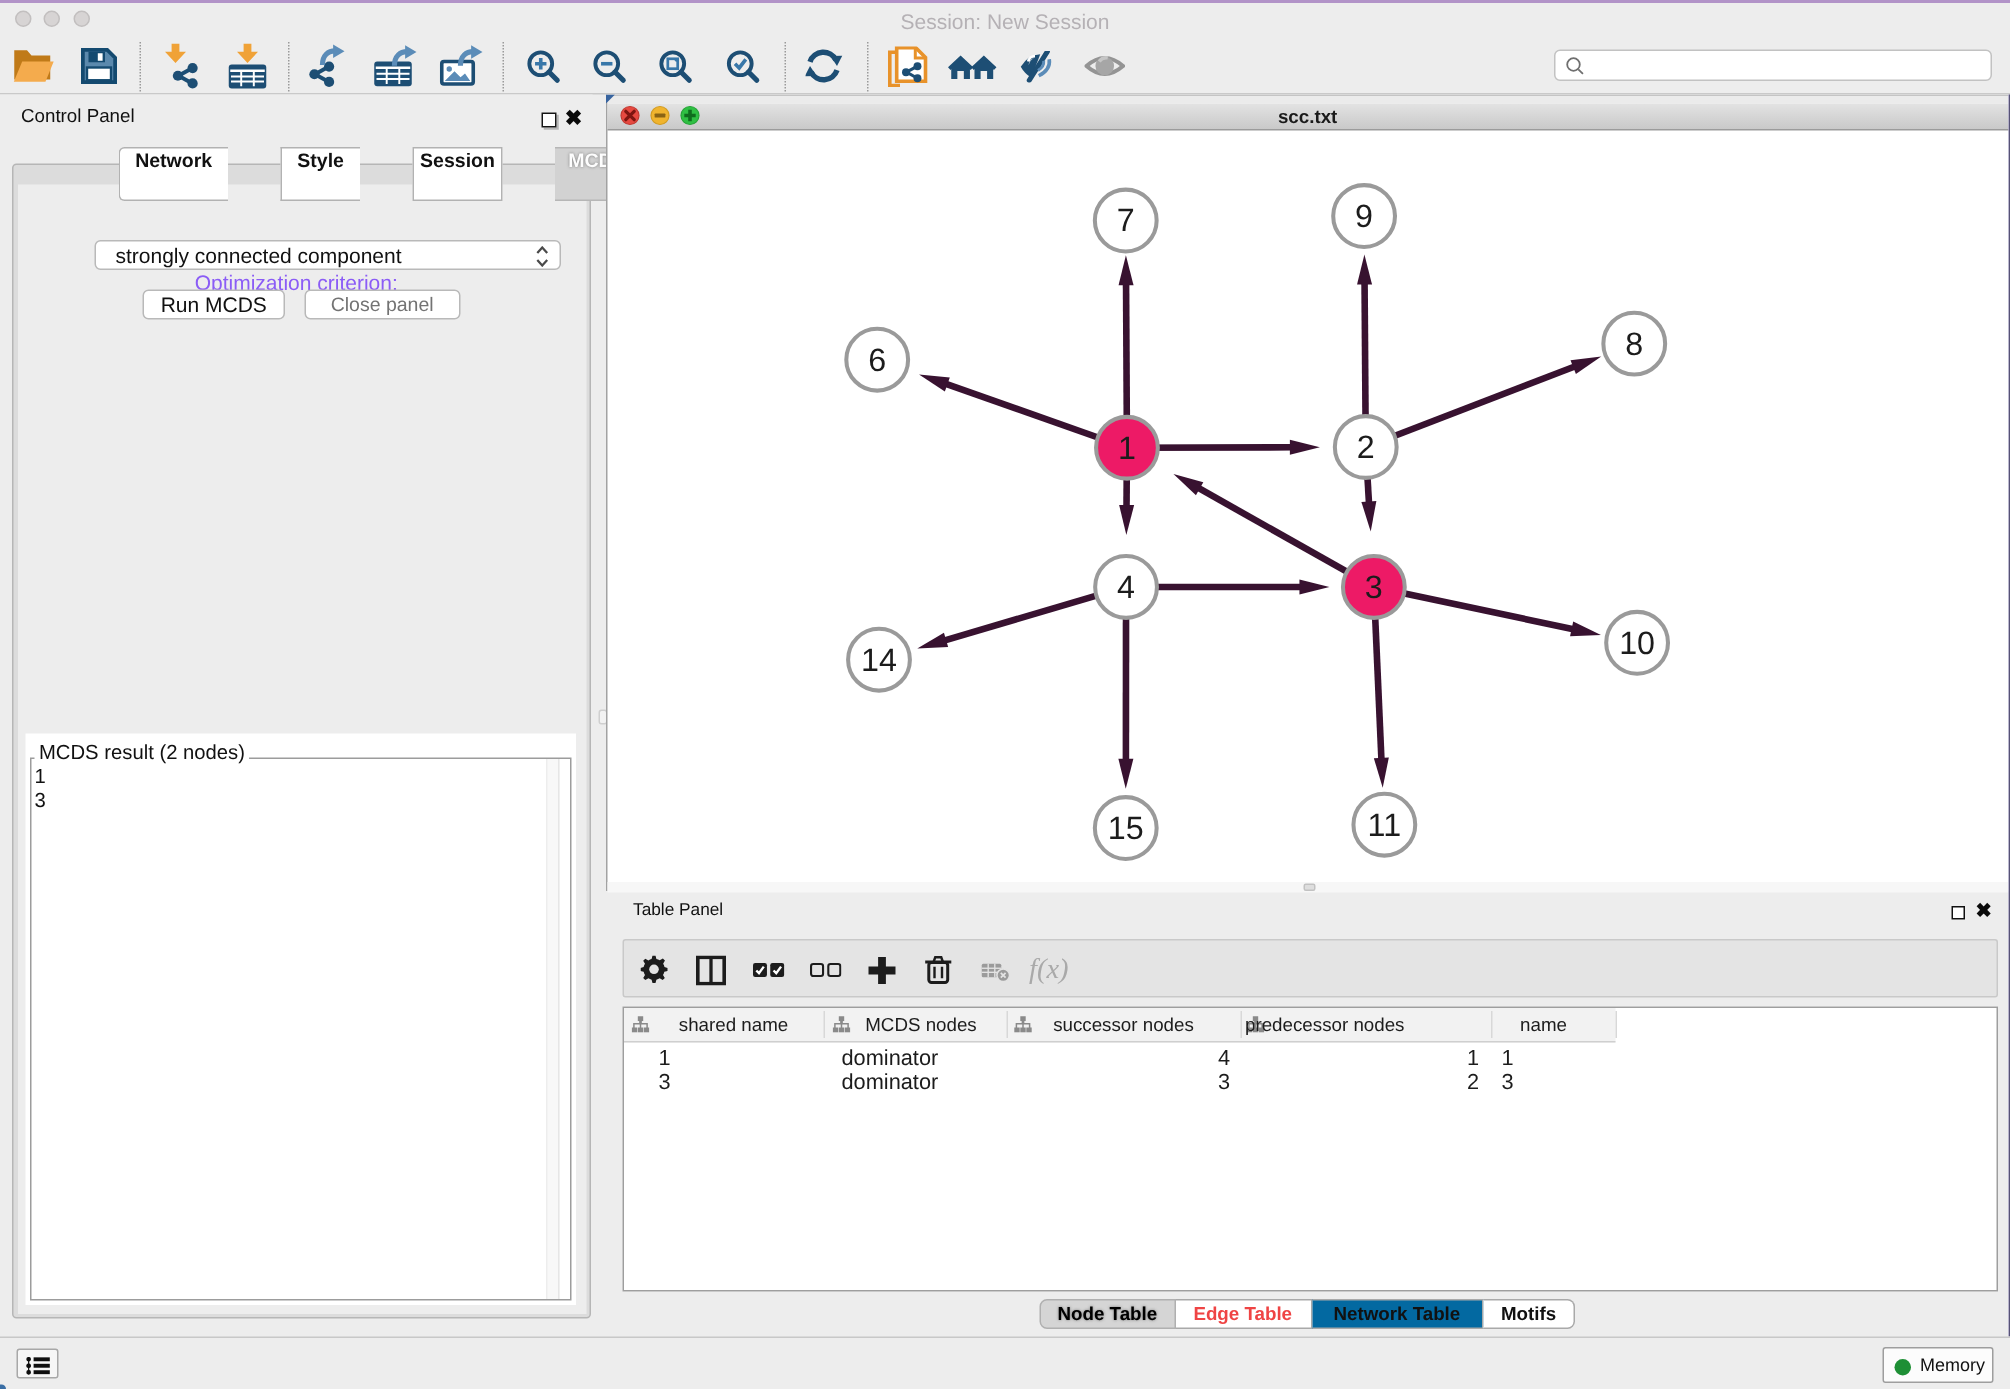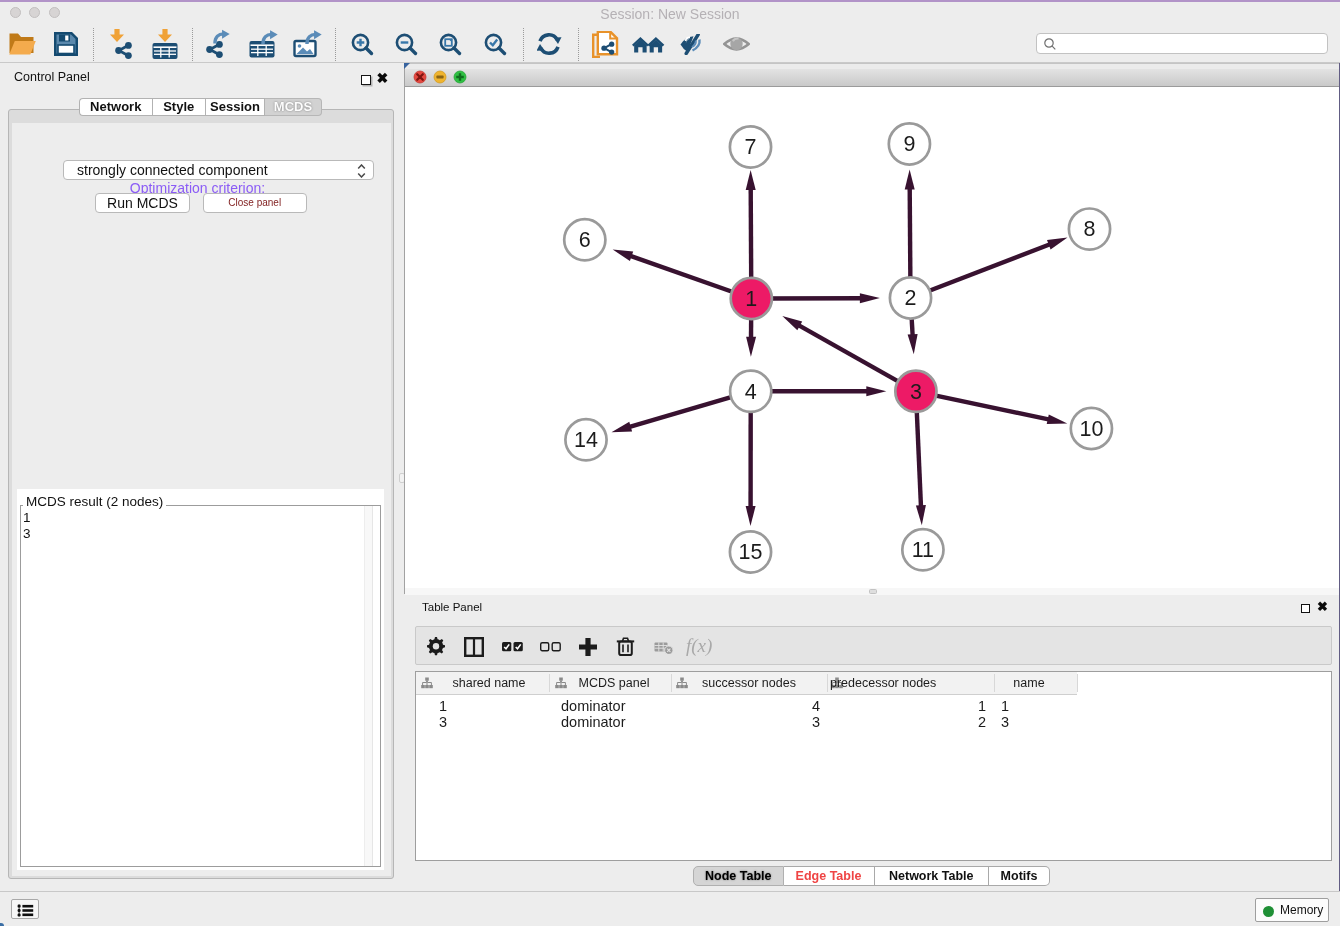--- a/index.html
+++ b/index.html
@@ -163,52 +163,53 @@
 </div>
 
 <div class="abs" id="cpanel" style="left:0;top:63px;width:395px;height:827px;background:#ededed;">
   <div class="abs" style="left:14px;top:7px;font-size:12.5px;color:#111;">Control Panel</div>
   <div class="abs" style="left:361px;top:11.5px;width:10px;height:10px;border:1.7px solid #151515;background:#fff;box-shadow:1.5px 1.5px 0 #b5b5b5;"></div>
   <div class="abs" style="left:376.5px;top:7px;font-size:14px;font-weight:bold;color:#0a0a0a;">✖</div>
 
   <div class="abs" style="left:8px;top:46px;width:386px;height:770px;background:#dcdcdc;border:1px solid #b6b6b6;border-radius:3px;"></div>
   <div class="abs" style="left:12px;top:60px;width:379px;height:753px;background:#ededed;"></div>
 
-  <div class="abs" style="left:79px;top:35px;height:18px;display:flex;font-size:13px;font-weight:600;">
+  <div class="abs" style="left:79px;top:35px;height:36px;display:flex;font-size:13px;font-weight:600;gap:35px;">
     <div style="width:72.5px;background:#fff;border:1px solid #b2b2b2;border-right:none;border-radius:4px 0 0 4px;text-align:center;line-height:16px;color:#111;">Network</div>
     <div style="width:53.5px;background:#fff;border:1px solid #b2b2b2;border-right:none;text-align:center;line-height:16px;color:#111;">Style</div>
     <div style="width:60px;background:#fff;border:1px solid #b2b2b2;text-align:center;line-height:16px;color:#111;">Session</div>
     <div style="width:57px;background:#d2d2d2;border:1px solid #b6b6b6;border-left:none;border-radius:0 4px 4px 0;text-align:center;line-height:16px;color:#fdfdfd;text-shadow:0 0 2px rgba(110,110,110,0.9);">MCDS</div>
   </div>
 
   <div class="abs" style="left:0;top:73px;width:395px;text-align:center;font-size:14px;color:#8b5cf6;margin-top:44px;">Optimization criterion:</div>
 
   <div class="abs" style="left:43px;top:97px;width:311px;height:19.5px;background:#fff;border:1px solid #b9b9b9;border-radius:4px;margin-left:20px;">
     <div class="abs" style="left:13px;top:1px;font-size:14px;color:#111;">strongly connected component</div>
     <svg class="abs" style="right:7px;top:2.5px;" width="9" height="14" viewBox="0 0 9 14">
         <path d="M1.2,4.6 L4.5,1 L7.8,4.6 M1.2,9.4 L4.5,13 L7.8,9.4" fill="none" stroke="#4a4a4a" stroke-width="1.5"></path>
       </svg>
   </div>
 
   <div class="abs" style="left:95px;top:130px;width:95px;height:19.5px;background:#fff;border:1px solid #b9b9b9;border-radius:4px;text-align:center;font-size:14px;line-height:18px;color:#111;">Run MCDS</div>
-  <div class="abs" style="left:203px;top:130px;width:103.5px;height:19.5px;background:#fff;border:1px solid #b9b9b9;border-radius:4px;text-align:center;font-size:10px;line-height:18px;color:#7f1d1d;">Close panel</div>
+  <div class="abs" style="left:203px;top:130px;width:103.5px;height:19.5px;background:#fff;border:1px solid #b9b9b9;border-radius:4px;text-align:center;font-size:13px;line-height:18px;color:#737373;">Close panel</div>
 
   <div class="abs" style="left:17px;top:426px;width:367px;height:381px;background:#fff;">
     <div class="abs" style="left:3px;top:16px;width:361px;height:362px;border:1px solid #9c9c9c;"></div>
     <div class="abs" style="left:6px;top:5px;background:#fff;padding:0 3px;font-size:13.5px;color:#111;">MCDS result (2 nodes)</div>
     <div class="abs" style="left:6px;top:21px;font-size:13.5px;color:#111;line-height:16px;">1<br>3</div>
     <div class="abs" style="left:347px;top:17px;width:9px;height:360px;background:#f8f8f8;border-left:1px solid #ededed;border-right:1px solid #e6e6e6;"></div>
   </div>
 </div>
 
 <div class="abs" style="left:398.5px;top:472.5px;width:6px;height:10.5px;background:#f2f2f2;border:1px solid #cfcfcf;border-radius:2px;"></div>
 
 <div class="abs" id="netwin" style="left:404px;top:63px;width:934.5px;height:531px;background:#fff;border-left:1px solid #a2a2a2;border-top:1px solid #c4c4c4;">
   <div class="abs" style="left:0;top:0;width:933.5px;height:5px;background:#ebebeb;"></div>
   <div class="abs" style="left:0;top:5px;width:933.5px;height:18px;background:linear-gradient(#e3e3e3,#c9c9c9);border-bottom:1px solid #9b9b9b;"></div>
+  <div class="abs" style="left:0;top:7px;width:933.5px;text-align:center;font-size:12.5px;font-weight:600;color:#1a1a1a;">scc.txt</div>
 
   <svg class="abs" style="left:8px;top:5.5px;" width="62" height="14" viewBox="0 0 62 14">
     <circle cx="7" cy="7" r="6" fill="#e64940" stroke="#c23a33" stroke-width="0.8"></circle>
     <path d="M4.2,4.2 L9.8,9.8 M9.8,4.2 L4.2,9.8" stroke="#7e1510" stroke-width="2.2" stroke-linecap="round"></path>
     <circle cx="27" cy="7" r="6" fill="#f0b42e" stroke="#d29c22" stroke-width="0.8"></circle>
     <rect x="3.4" y="5.6" width="7.2" height="2.8" rx="0.6" fill="#8a6414" transform="translate(20,0)"></rect>
     <circle cx="47" cy="7" r="6" fill="#2fc043" stroke="#27a438" stroke-width="0.8"></circle>
     <path d="M47,3.2 L47,10.8 M43.2,7 L50.8,7" stroke="#0f6d1e" stroke-width="2.4" stroke-linecap="butt"></path>
   </svg>
 
@@ -370,21 +371,21 @@
 <svg class="abs" style="left:415.20000000000005px;top:5px;" width="12" height="12" viewBox="0 0 12 12">
           <g fill="#8a8a8a">
             <rect x="4.2" y="0.5" width="3.6" height="3.2"></rect>
             <rect x="0.2" y="8" width="3.6" height="3.2"></rect>
             <rect x="8.2" y="8" width="3.6" height="3.2"></rect>
             <path d="M5.6,3.5 L5.6,5.5 L1.6,5.5 L1.6,8.5 M6.4,3.5 L6.4,5.5 L10.4,5.5 L10.4,8.5 M6,5.5 L6,8.5" fill="none" stroke="#8a8a8a" stroke-width="1"></path>
             <rect x="4.2" y="8" width="3.6" height="3.2"></rect>
           </g>
         </svg>
 <div class="abs" style="left:-6.5px;top:4px;width:160px;text-align:center;">shared name</div>
-<div class="abs" style="left:118.5px;top:4px;width:160px;text-align:center;">MCDS panel</div>
+<div class="abs" style="left:118.5px;top:4px;width:160px;text-align:center;">MCDS nodes</div>
 <div class="abs" style="left:253.5px;top:4px;width:160px;text-align:center;">successor nodes</div>
 <div class="abs" style="left:414.5px;top:4px;width:160px;text-align:left;">predecessor nodes</div>
 <div class="abs" style="left:533.5px;top:4px;width:160px;text-align:center;">name</div>
       </div>
     <div class="abs" id="trows" style="left:0;top:23px;width:915.5px;font-size:14.5px;color:#1c1c1c;">
         <div class="abs" style="left:23.5px;top:3px;">1</div>
 <div class="abs" style="left:145.5px;top:3px;">dominator</div>
 <div class="abs" style="left:344.5px;top:3px;width:60px;text-align:right;">4</div>
 <div class="abs" style="left:510.5px;top:3px;width:60px;text-align:right;">1</div>
 <div class="abs" style="left:585.5px;top:3px;">1</div>
@@ -392,21 +393,21 @@
 <div class="abs" style="left:145.5px;top:19px;">dominator</div>
 <div class="abs" style="left:344.5px;top:19px;width:60px;text-align:right;">3</div>
 <div class="abs" style="left:510.5px;top:19px;width:60px;text-align:right;">2</div>
 <div class="abs" style="left:585.5px;top:19px;">3</div>
       </div>
   </div>
 
   <div class="abs" style="left:289px;top:268.5px;height:20px;display:flex;font-size:12.5px;font-weight:600;">
     <div style="width:90.5px;background:#d5d5d5;border:1px solid #b0b0b0;border-radius:5px 0 0 5px;text-align:center;line-height:18px;color:#000000;text-shadow:0 0 2px rgba(110,110,110,0.9);">Node Table</div>
     <div style="width:91px;background:#fff;border:1px solid #a9a9a9;border-left:none;text-align:center;line-height:18px;color:#ef4444;">Edge Table</div>
-    <div style="width:114.5px;background:#ffffff;border:1px solid #a9a9a9;border-left:none;text-align:center;line-height:18px;color:#111;">Network Table</div>
+    <div style="width:114.5px;background:#0369a1;border:1px solid #a9a9a9;border-left:none;text-align:center;line-height:18px;color:#111;">Network Table</div>
     <div style="width:61px;background:#fff;border:1px solid #a9a9a9;border-left:none;border-radius:0 5px 5px 0;text-align:center;line-height:18px;color:#111;">Motifs</div>
   </div>
 </div>
 
 <div class="abs" style="left:0;top:891px;width:1340px;height:35px;background:#ededed;border-top:1px solid #c8c8c8;">
   <div class="abs" style="left:11px;top:7px;width:27.5px;height:20px;background:#f6f6f6;border:1px solid #a8a8a8;border-radius:2px;">
     <svg class="abs" style="left:5px;top:3.5px;" width="17" height="13" viewBox="0 0 17 13">
       <g fill="#0f0f0f">
           <rect x="0.6" y="0.6" width="3" height="3" rx="1.2"></rect>
           <rect x="0.6" y="5" width="3" height="3" rx="1.2"></rect>

